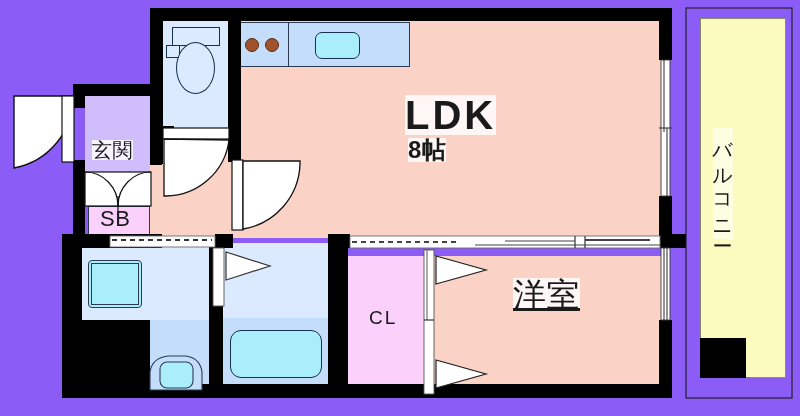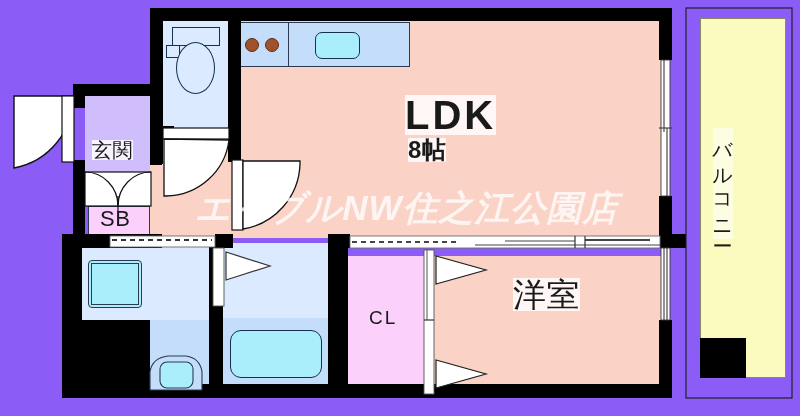--- a/index.html
+++ b/index.html
@@ -261,25 +261,24 @@
     </g>
 
     <g>
       <rect x="686" y="8" width="106" height="390" fill="none" stroke="#1a1a1a" stroke-width="1.1"></rect>
     </g>
   </svg>
 
   <div class="label label-ldk" style="left:405px; top:95px;">LDK</div>
   <div class="label label-ldk-sub" style="left:408px; top:138px;">8帖</div>
 
-  <div class="label label-room" style="left:513px; top:278px;">洋室</div>
+  <div class="label label-room" style="left:513px; top:278px;text-decoration:underline;">洋室</div>
 
   <div class="label label-vertical" style="left:713px; top:128px;">バルコニー</div>
 
   <div class="label label-genkan" style="left:92px; top:140px;">玄関</div>
 
   <div class="label label-sm" style="left:100px; top:208px; background:transparent;">SB</div>
 
   <div class="label label-cl" style="left:369px; top:308px; background:transparent;">CL</div>
 
-  <div id="watermark">エイブルNW住之江公園店</div>
 
 </div>
 
 </body></html>

